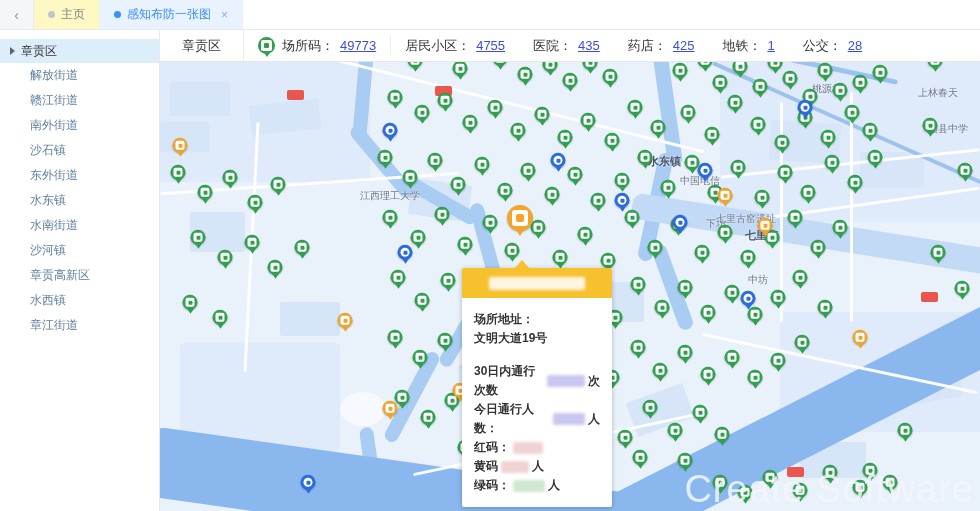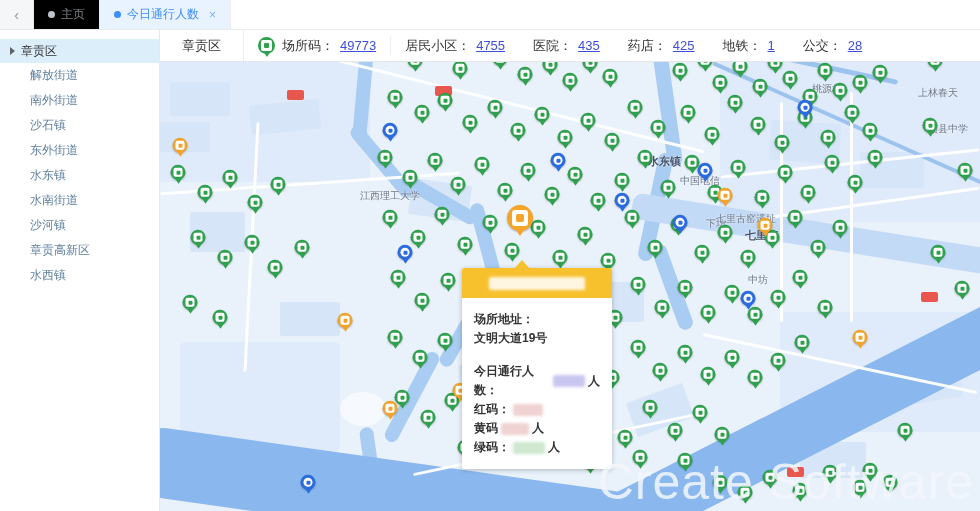--- a/index.html
+++ b/index.html
@@ -4,21 +4,21 @@
 <style>
   *{margin:0;padding:0;box-sizing:border-box}
   html,body{width:980px;height:511px;overflow:hidden;font-family:"Liberation Sans","DejaVu Sans",sans-serif;background:#fff}
   .app{position:relative;width:980px;height:511px;overflow:hidden}
 
   
   .tabbar{position:absolute;left:0;top:0;right:0;height:30px;background:#fff;border-bottom:1px solid #e8eaec;display:flex;align-items:stretch;z-index:30}
   .back{width:34px;display:flex;align-items:center;justify-content:center;color:#909399;background:#f5f6f7;border-right:1px solid #e8eaec;font-size:14px;cursor:pointer}
   .tab{display:flex;align-items:center;gap:6px;padding:0 14px;font-size:12px;border-right:1px solid #eceef0;cursor:pointer;white-space:nowrap}
   .tab .dot{width:7px;height:7px;border-radius:50%;background:#c0c4cc}
-  .tab.inactive{color:#808489;background:#000000}
+  .tab.inactive{color:#808489;background:#fef9c3}
   .tab.active{color:#3e8ef7;background:#e8f3ff}
   .tab.active .dot{background:#3e8ef7}
   .tab .close{margin-left:4px;color:#7fb2f5;font-size:12px}
 
   
   .sidebar{position:absolute;left:0;top:30px;bottom:0;width:160px;background:#fff;border-right:1px solid #e8e8e8;z-index:25;padding-top:9px;font-size:12px}
   .tree-root{display:flex;align-items:center;height:24px;background:#ddeefb;color:#303133;padding-left:10px;gap:6px;cursor:pointer}
   .caret{width:0;height:0;border-left:5px solid #606266;border-top:4px solid transparent;border-bottom:4px solid transparent}
   .tree-item{height:25px;line-height:25px;padding-left:30px;color:#5e7f9e;cursor:pointer;white-space:nowrap}
 
@@ -67,54 +67,56 @@
   .popup .phead{height:30px;background:#f7c12e;border-radius:2px 2px 0 0;display:flex;align-items:center;justify-content:center}
   .redact{display:inline-block;height:12px;border-radius:2px;filter:blur(1.5px);vertical-align:middle}
   .redact.t{width:96px;height:13px;background:rgba(255,255,255,.85)}
   .redact.purple{background:#c9c6f0}
   .redact.pink{background:#f0d2d2}
   .redact.green{background:#cfe8cf}
   .pbody{padding:12px 12px 12px;font-size:12px;color:#333;font-weight:600;line-height:19px}
   .pbody .addr{margin-bottom:14px}
   .prow{display:flex;align-items:center;gap:3px}
 
-  .watermark{position:absolute;right:6px;bottom:0px;font-size:50px;color:rgba(243,247,251,.85);z-index:60;letter-spacing:1px;pointer-events:none}
+  .watermark{position:absolute;right:6px;bottom:0px;font-size:38px;color:rgba(243,247,251,.85);z-index:60;letter-spacing:1px;pointer-events:none}
 </style>
 </head>
 <body>
 
 <div class="app">
 
   <div class="tabbar">
     <div class="back">‹</div>
     <div class="tab inactive">
       <span class="dot"></span>
       <span>主页</span>
     </div>
     <div class="tab active">
       <span class="dot"></span>
-      <span>今日通行人数</span>
+      <span>感知布防一张图</span>
       <span class="close">×</span>
     </div>
   </div>
 
   <div class="sidebar">
     <div class="tree-root">
       <span class="caret"></span>
       <span>章贡区</span>
     </div>
     <div class="tree-item">解放街道</div>
+    <div class="tree-item">赣江街道</div>
     <div class="tree-item">南外街道</div>
     <div class="tree-item">沙石镇</div>
     <div class="tree-item">东外街道</div>
     <div class="tree-item">水东镇</div>
     <div class="tree-item">水南街道</div>
     <div class="tree-item">沙河镇</div>
     <div class="tree-item">章贡高新区</div>
     <div class="tree-item">水西镇</div>
+    <div class="tree-item">章江街道</div>
   </div>
 
   <div class="statsbar">
     <div class="region">章贡区</div>
     <div class="group sep">
       <span class="mini g">
           <i></i>
         </span>
       <span>场所码：</span>
       <a class="sval">49773</a>
@@ -192,20 +194,25 @@
     <div class="road" style="left:540px;top:300px;width:280px;transform:rotate(12deg)"></div>
 
     <div class="popup">
       <div class="ptr"></div>
       <div class="phead">
         <span class="redact t"></span>
       </div>
       <div class="pbody">
         <div>场所地址：</div>
         <div class="addr">文明大道19号</div>
+        <div class="prow">
+          <span>30日内通行次数</span>
+          <span class="redact purple" style="width:46px"></span>
+          <span>次</span>
+        </div>
         <div class="prow">
           <span>今日通行人数：</span>
           <span class="redact purple" style="width:36px"></span>
           <span>人</span>
         </div>
         <div class="prow">
           <span>红码：</span>
           <span class="redact pink" style="width:30px"></span>
           <span></span>
         </div>

